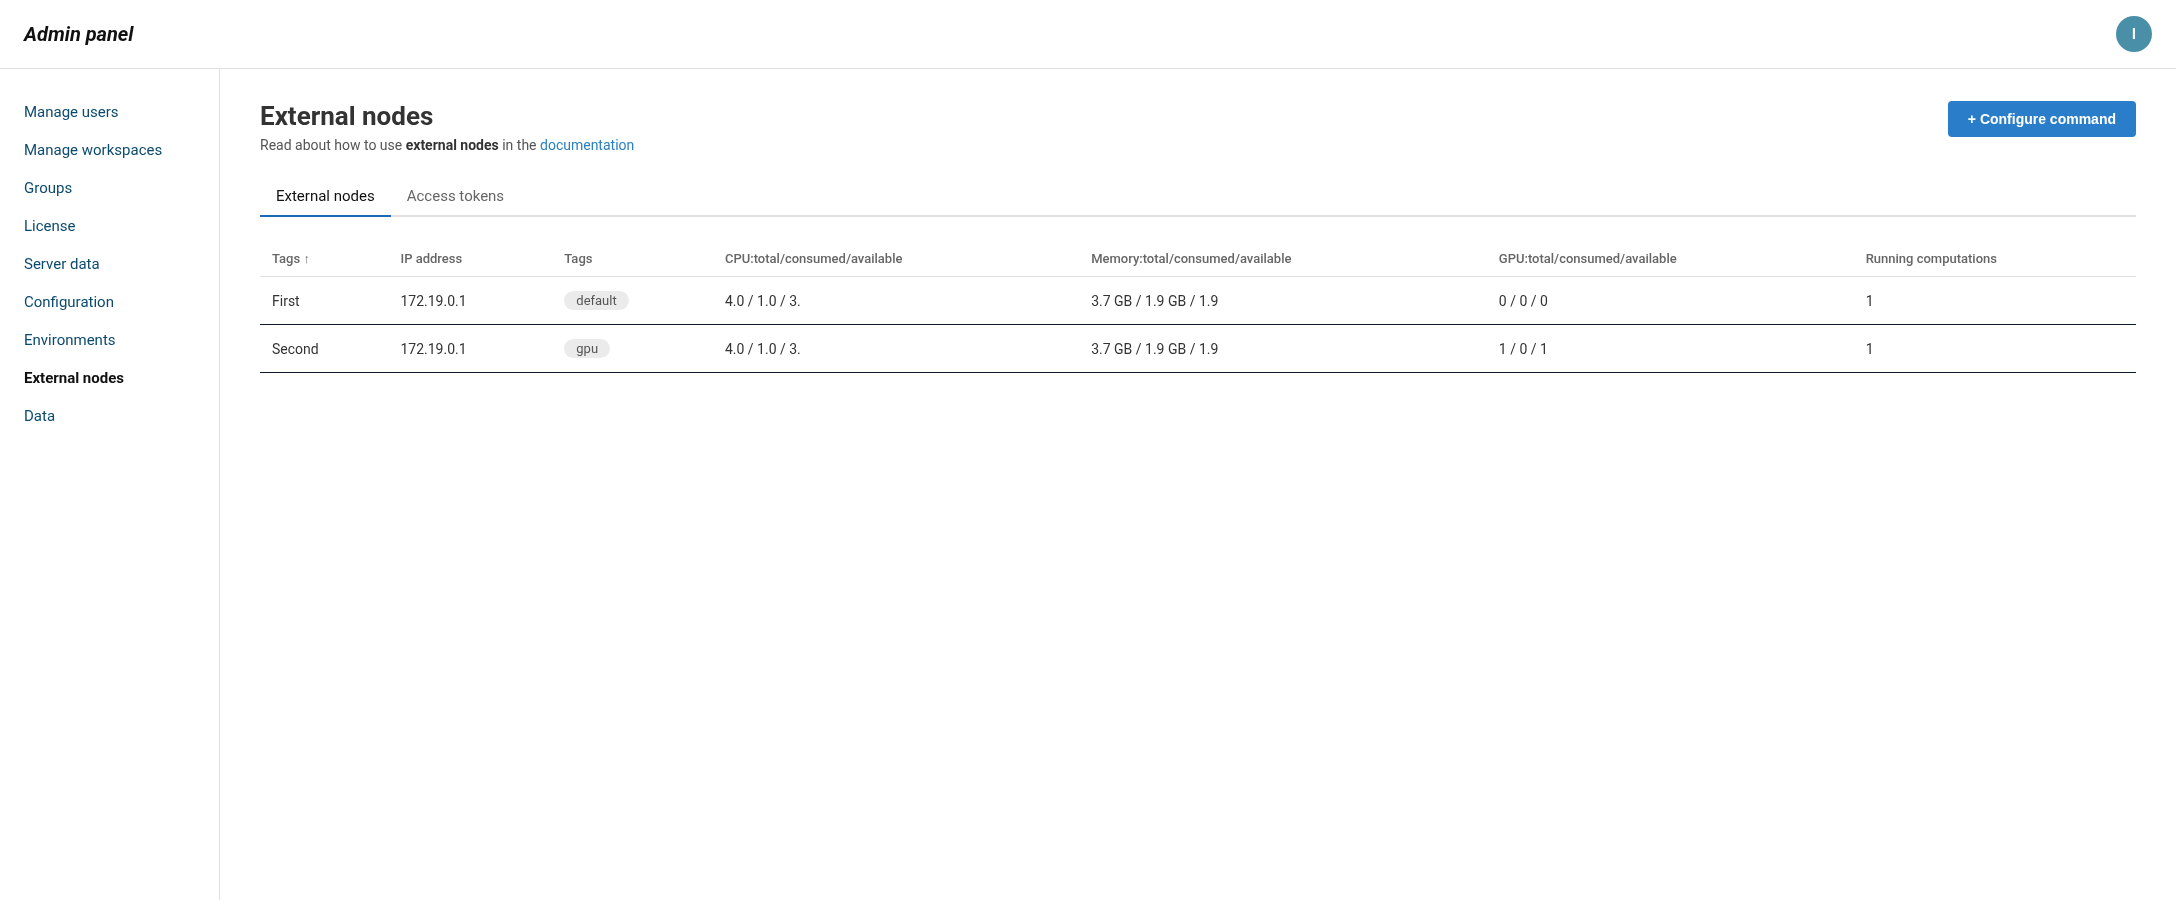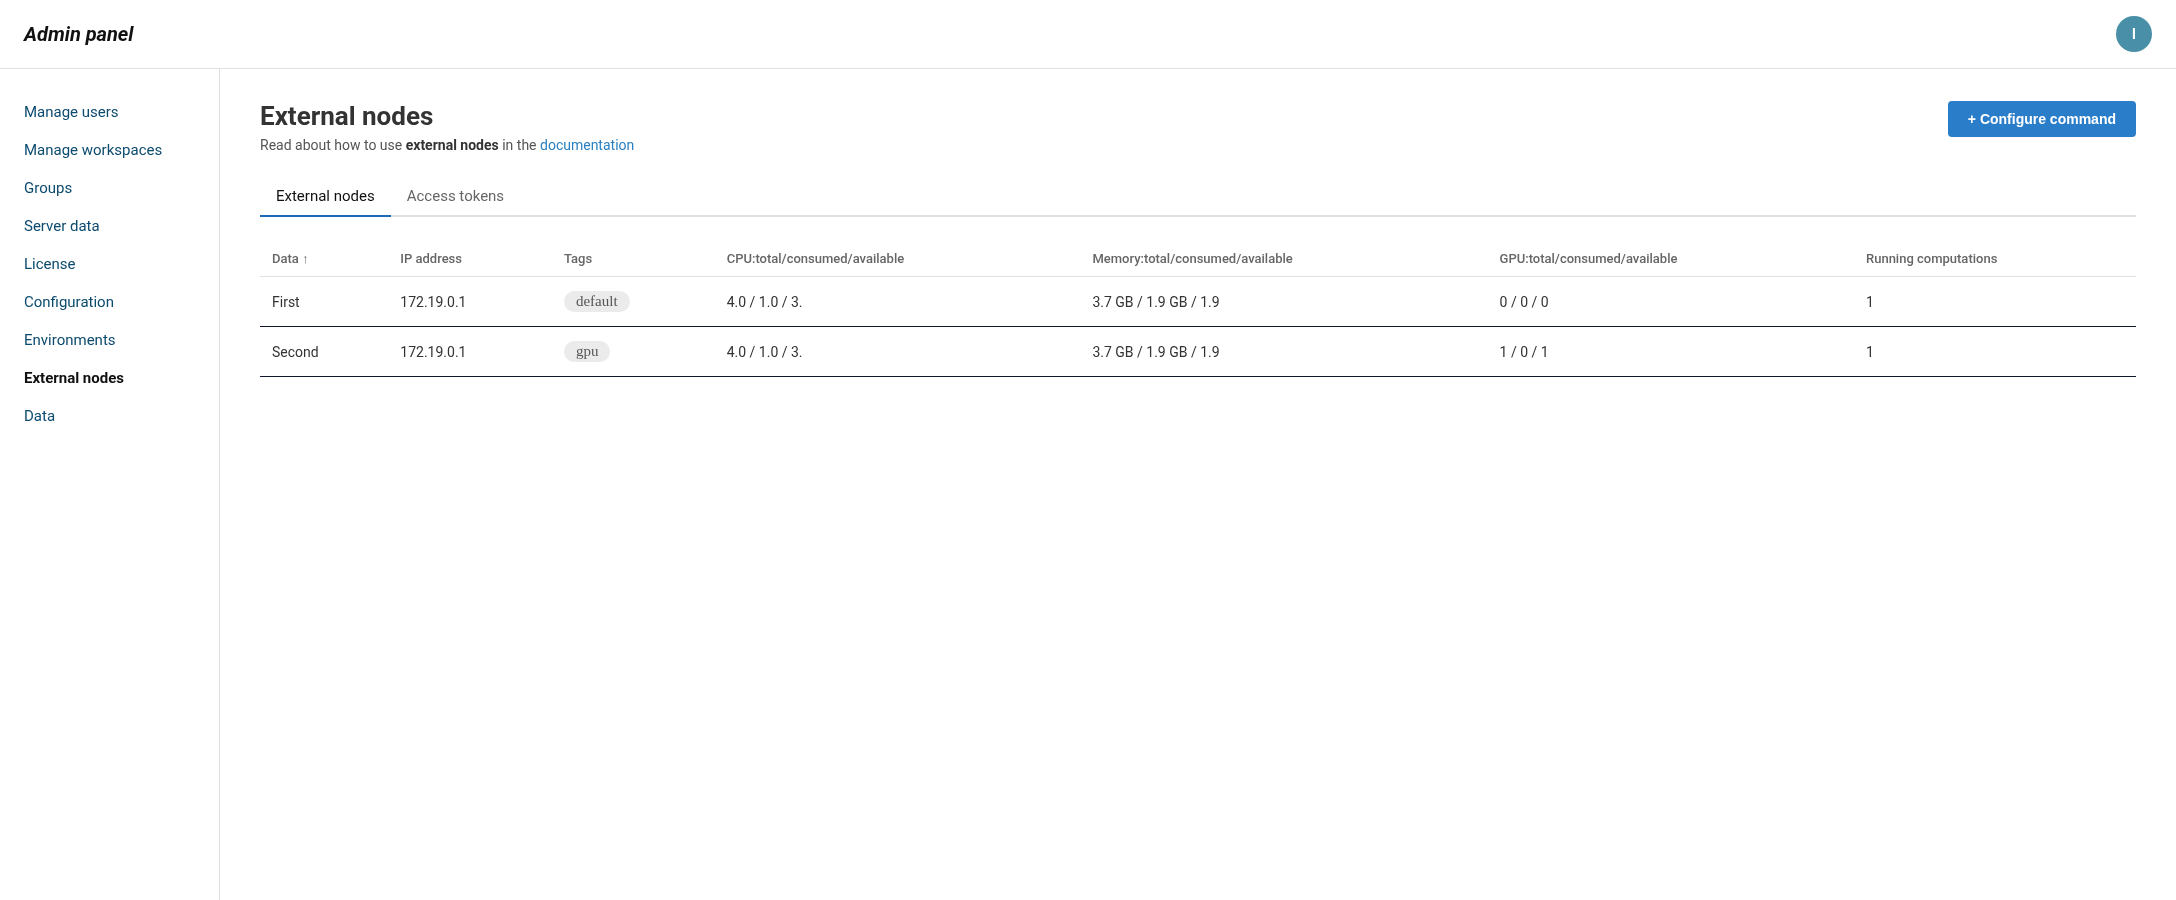--- a/index.html
+++ b/index.html
@@ -73,39 +73,39 @@
       border-bottom: 1px solid #e0e0e0;
     }
     .data-table th.sortable { cursor: pointer; }
     .data-table td {
       padding: 14px 12px; font-size: 14px; color: #333;
       border-bottom: 1px solid #0f172a;
       margin-top: 32px;
     }
     .tag-badge {
       display: inline-block; background: #ebebeb; color: #555;
-      border-radius: 12px; padding: 2px 12px; font-size: 15px; font-family: Liberation Serif, serif;
+      border-radius: 12px; padding: 2px 12px; font-size: 13px;
     }
   </style>
 </head>
 <body>
 
 <div class="app-header">
   <span class="app-title">Admin panel</span>
   <div class="user-avatar">I</div>
 </div>
 
 <div class="layout">
 
   <nav class="sidebar">
   <a class="sidebar-item" href="#">Manage users</a>
       <a class="sidebar-item" href="#">Manage workspaces</a>
       <a class="sidebar-item" href="#">Groups</a>
+      <a class="sidebar-item" href="#">License</a>
       <a class="sidebar-item" href="#">Server data</a>
-      <a class="sidebar-item" href="#">License</a>
       <a class="sidebar-item" href="#">Configuration</a>
       <a class="sidebar-item" href="#">Environments</a>
       <a class="sidebar-item active" href="#">External nodes</a>
       <a class="sidebar-item" href="#">Data</a>
     </nav>
 
   <div class="main-content">
 
     <div class="page-header">
       <div class="page-title-area">
@@ -118,21 +118,21 @@
     </div>
 
     <div class="tabs">
     <div class="tab active">External nodes</div>
         <div class="tab">Access tokens</div>
       </div>
 
     <table class="data-table">
       <thead>
         <tr>
-        <th class="sortable">Data ↑</th>
+        <th class="sortable">Tags ↑</th>
             <th>IP address</th>
             <th>Tags</th>
             <th>CPU:total/consumed/available</th>
             <th>Memory:total/consumed/available</th>
             <th>GPU:total/consumed/available</th>
             <th>Running computations</th>
           </tr>
       </thead>
       <tbody>
       <tr>

